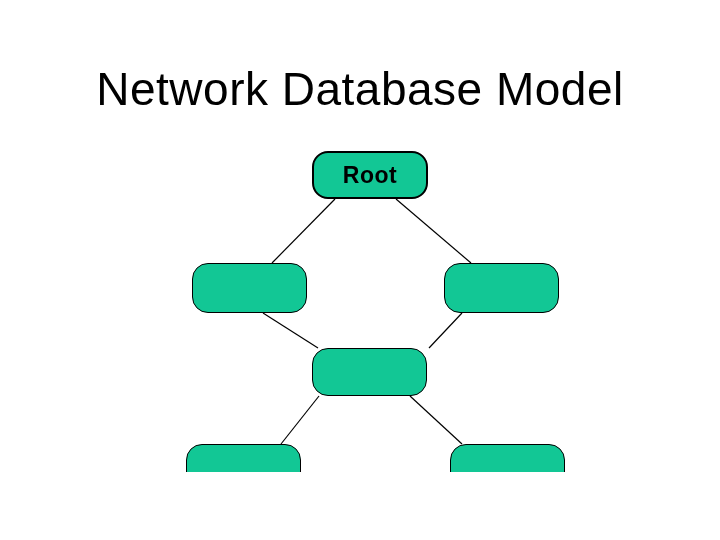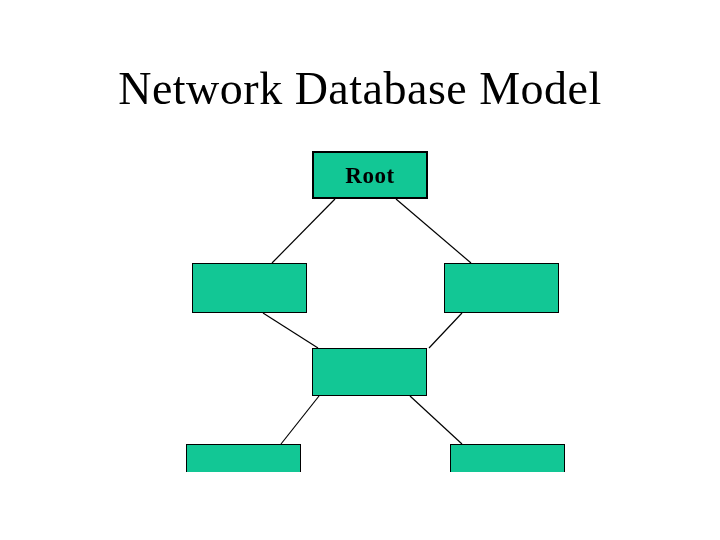--- a/index.html
+++ b/index.html
@@ -6,21 +6,21 @@
     margin: 0;
     padding: 0;
     background: #ffffff;
   }
   .slide {
     position: relative;
     width: 720px;
     height: 472px;
     background: var(--slide-bg, #ffffff);
     overflow: hidden;
-    font-family: Liberation Serif, serif;
+    font-family: Liberation Sans, sans-serif;
   }
   .slide-title {
     position: absolute;
     top: 66px;
     left: 0;
     width: 100%;
     margin: 0;
     text-align: center;
     font-size: 46px;
     font-weight: normal;
@@ -39,20 +39,21 @@
   }
   .node {
     position: absolute;
     box-sizing: border-box;
     background: var(--node-fill, #12c795);
     border-style: solid;
     border-color: var(--node-border, #000000);
     display: flex;
     align-items: center;
     justify-content: center;
+    border-radius: 16px;
   }
   .node-label {
     font-weight: bold;
     font-size: 23px;
     color: #000000;
     line-height: 1;
     letter-spacing: 0.5px;
   }
 </style>
 </head>

